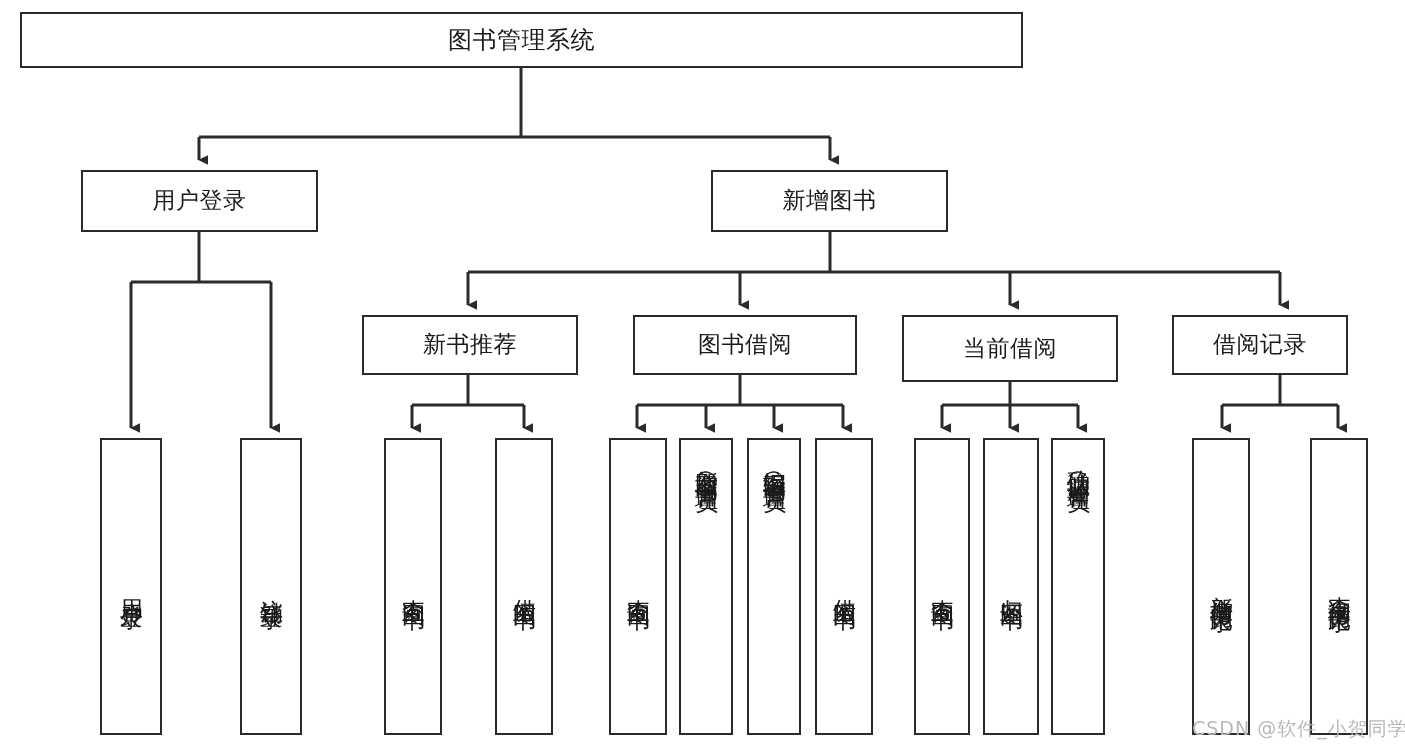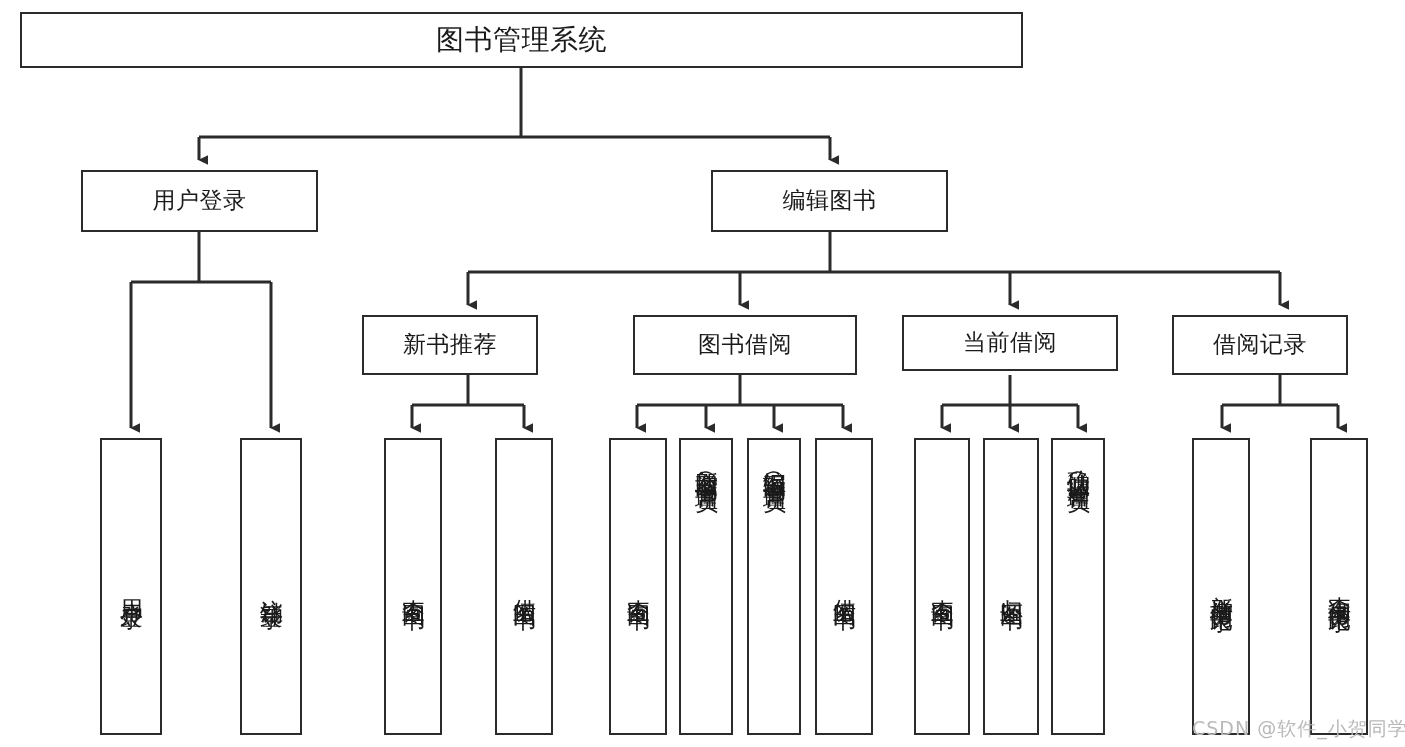--- a/index.html
+++ b/index.html
@@ -38,21 +38,21 @@
   .node .lbl {
     display: block;
     line-height: 1.18;
     letter-spacing: 0.5px;
     white-space: nowrap;
   }
   .node.horiz .lbl {
     font-size: 23px;
   }
   .node.root .lbl {
-    font-size: 28px;
+    font-size: 24px;
   }
   .node.leaf {
     align-items: flex-start;
     padding-top: 12px;
   }
   .node.leaf .lbl {
     writing-mode: vertical-rl;
     text-orientation: upright;
     font-size: 23px;
     line-height: 1.12;
@@ -132,32 +132,32 @@
 
   <div class="node root horiz" style="left:20px; top:12px; width:1003px; height:56px;">
     <span class="lbl">图书管理系统</span>
   </div>
 
   <div class="node horiz" style="left:81px; top:170px; width:237px; height:62px;">
     <span class="lbl">用户登录</span>
   </div>
 
   <div class="node horiz" style="left:711px; top:170px; width:237px; height:62px;">
-    <span class="lbl">编辑图书</span>
-  </div>
-
-  <div class="node horiz" style="left:362px; top:315px; width:176px; height:60px;">
+    <span class="lbl">新增图书</span>
+  </div>
+
+  <div class="node horiz" style="left:362px; top:315px; width:216px; height:60px;">
     <span class="lbl">新书推荐</span>
   </div>
 
   <div class="node horiz" style="left:633px; top:315px; width:224px; height:60px;">
     <span class="lbl">图书借阅</span>
   </div>
 
-  <div class="node horiz" style="left:902px; top:315px; width:216px; height:56px;">
+  <div class="node horiz" style="left:902px; top:315px; width:216px; height:67px;">
     <span class="lbl">当前借阅</span>
   </div>
 
   <div class="node horiz" style="left:1172px; top:315px; width:176px; height:60px;">
     <span class="lbl">借阅记录</span>
   </div>
 
   <div class="node leaf center" style="left:100px; top:438px; width:62px; height:297px;">
     <span class="lbl">用户登录</span>
   </div>

